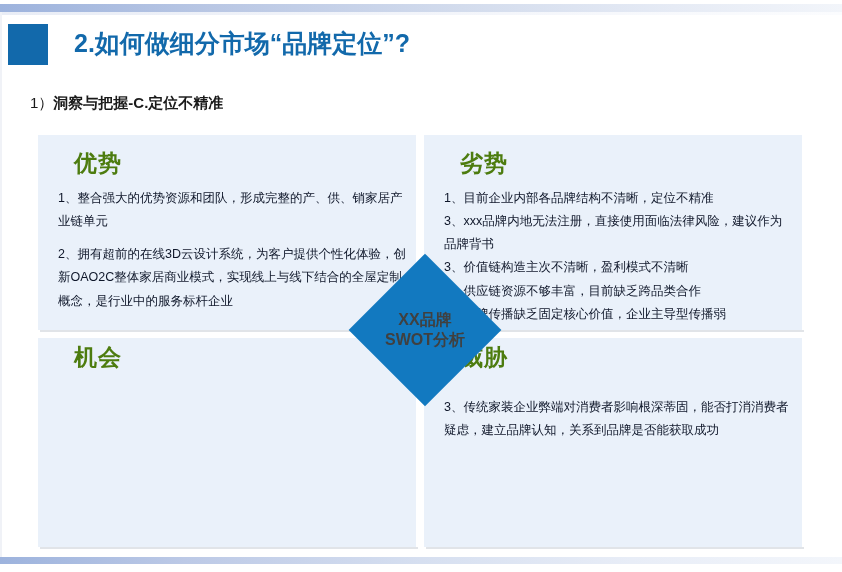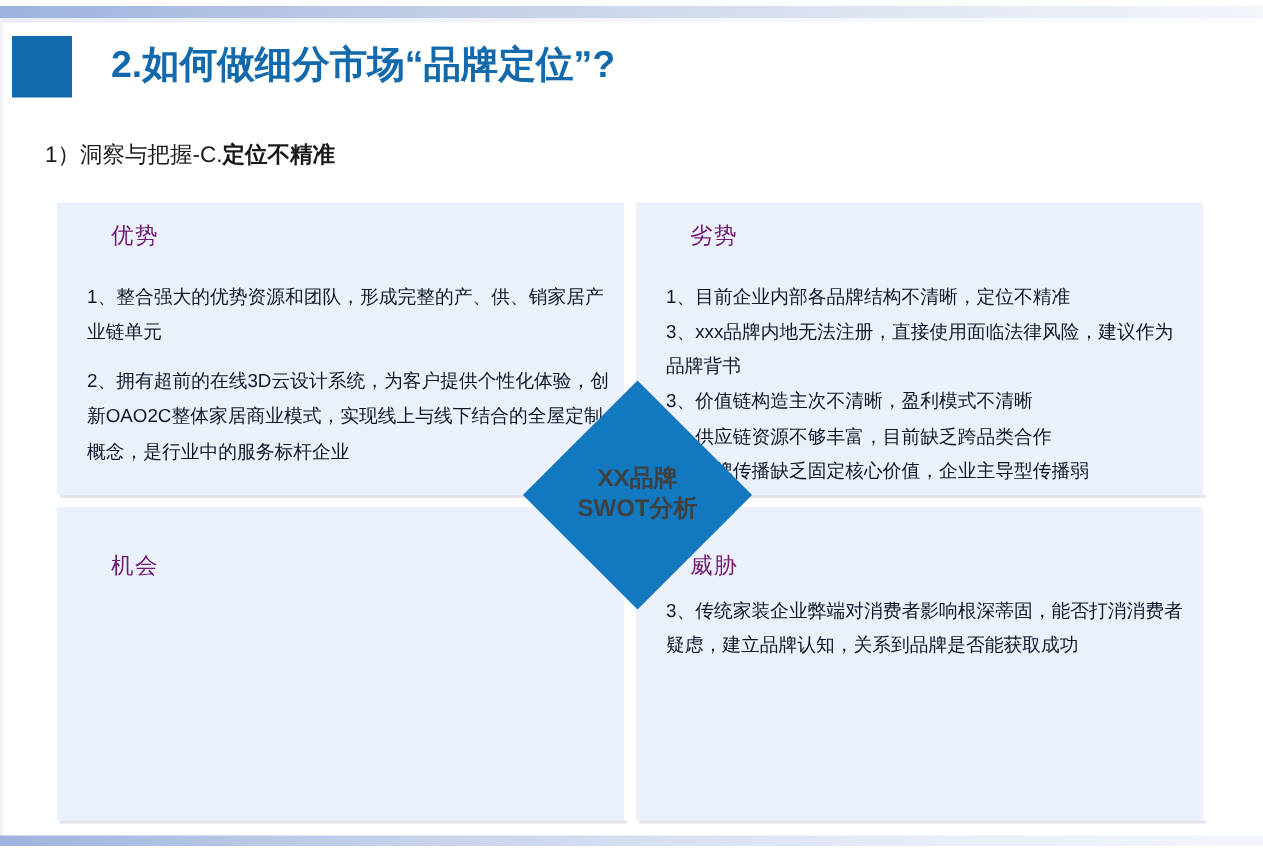--- a/index.html
+++ b/index.html
@@ -65,21 +65,21 @@
   }
 
   .subtitle {
     position: absolute;
     left: 30px; top: 94px;
     font-size: 15px;
     color: #1a1a1a;
     white-space: nowrap;
   }
   .subtitle .st-num { font-weight: normal; }
-  .subtitle .st-mid { font-weight: normal; }
+  .subtitle .st-mid { font-weight: bold; }
   .subtitle .st-bold { font-weight: bold; }
 
   
   .swot {
     position: absolute;
     left: 38px; top: 135px;
     width: 764px; height: 412px;
   }
   .quad {
     position: absolute;
@@ -99,26 +99,26 @@
   }
   .sh-tl { left: 2px;   top: 195px; width: 378px; height: 2px; }
   .sh-tr { left: 388px; top: 195px; width: 378px; height: 2px; }
   .sh-bl { left: 2px;   top: 412px; width: 378px; height: 2px; }
   .sh-br { left: 388px; top: 412px; width: 378px; height: 2px; }
 
   .quad-heading {
     position: absolute;
     left: 36px;
     top: 13px;
-    font-size: 15px;
-    font-weight: normal;
-    color: #701a75;
+    font-size: 23px;
+    font-weight: bold;
+    color: #4d7c0f;
     letter-spacing: 1px;
   }
-  .q-bl .quad-heading, .q-br .quad-heading { top: 30px; }
+  .q-bl .quad-heading, .q-br .quad-heading { top: 4px; }
 
   .quad-body {
     position: absolute;
     left: 20px;
     right: 10px;
     top: 52px;
     font-size: 12.5px;
     color: #0f172a;
     line-height: 1.85;
   }

